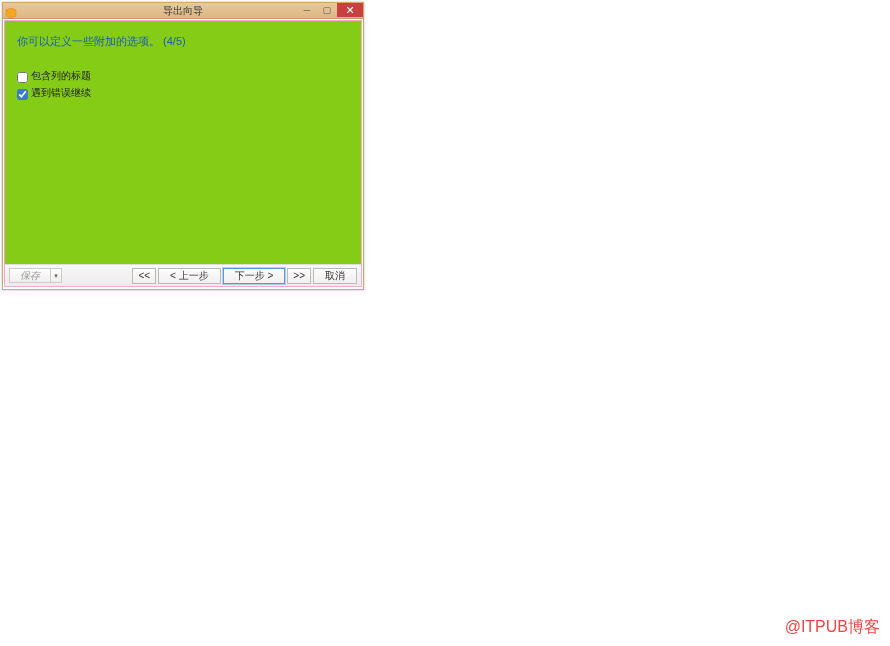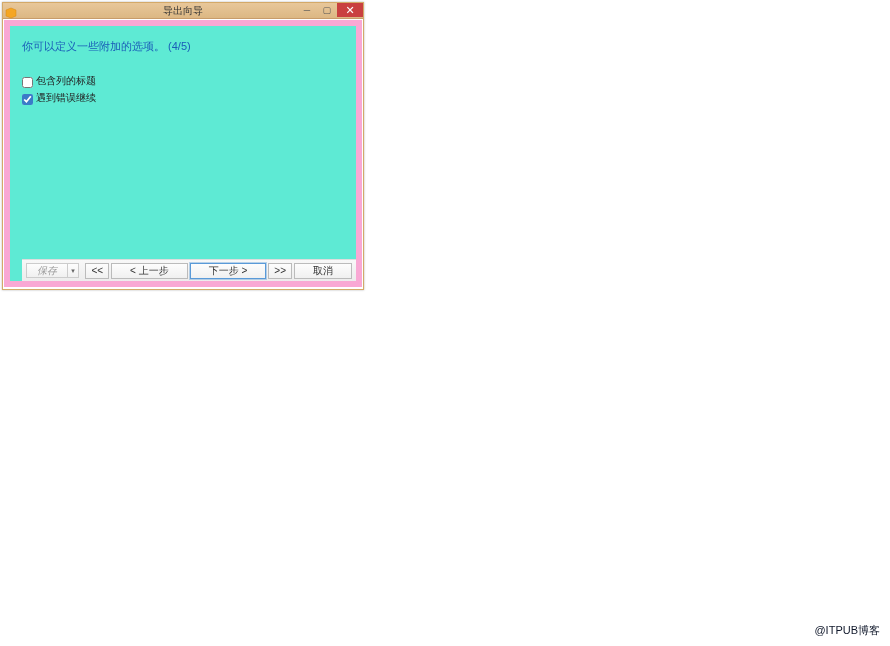--- a/index.html
+++ b/index.html
@@ -62,22 +62,22 @@
       cursor: pointer;
     }
     .win-btn.close {
       width: 26px;
       background: #c94040;
       color: #fff;
       font-size: 11px;
       line-height: 1;
     }
     .content-area {
-      background: #5eead4;
-      border: 6px solid #f9a8d4;
+      background: #84cc16;
+      border: 1px solid #f9a8d4;
       margin: 1px;
       height: 267px;
       position: relative;
     }
     .description {
       padding: 13px 10px 10px 12px;
       font-size: 11px;
       color: #1a5db8;
     }
     .options {
@@ -92,21 +92,21 @@
     }
     .option-row input[type="checkbox"] {
       width: 11px;
       height: 11px;
       margin-right: 3px;
       accent-color: #3a7bc8;
     }
     .bottom-bar {
       position: absolute;
       bottom: 0;
-      left: 12px;
+      left: 0;
       right: 0;
       height: 22px;
       background: linear-gradient(to bottom, #f8f8f8, #ececec);
       border-top: 1px solid #ddd;
       display: flex;
       align-items: center;
       padding: 0 4px;
     }
     .save-combo {
       display: flex;
@@ -136,43 +136,43 @@
       font-size: 7px;
       color: #666;
     }
     .button-group {
       margin-left: auto;
       display: flex;
       gap: 2px;
     }
     .nav-btn {
       height: 16px;
-      padding: 0 18px;
+      padding: 0 11px;
       background: linear-gradient(to bottom, #fdfdfd, #f0f0f0);
       border: 1px solid #bbb;
       font-size: 10px;
       color: #333;
       display: flex;
       align-items: center;
       cursor: pointer;
       white-space: nowrap;
     }
     .nav-btn.primary {
       border: 1px solid #5a9ad8;
       box-shadow: 0 0 0 1px rgba(90,154,216,0.4);
     }
     .nav-btn.sm {
       padding: 0 5px;
     }
     .watermark {
       position: absolute;
       bottom: 8px;
       right: 10px;
-      color: #0f172a;
-      font-size: 11px;
+      color: #ef4444;
+      font-size: 16px;
     }
   </style>
 </head>
 <body>
 
 <div class="window">
   <div class="titlebar">
     <span class="titlebar-icon">
       <svg viewBox="0 0 12 12" width="12" height="12">
         <path d="M1 3 L6 1 L11 3 L11 9 L6 11 L1 9 Z" fill="#f5a623" stroke="#d68910" stroke-width="0.5"></path>

